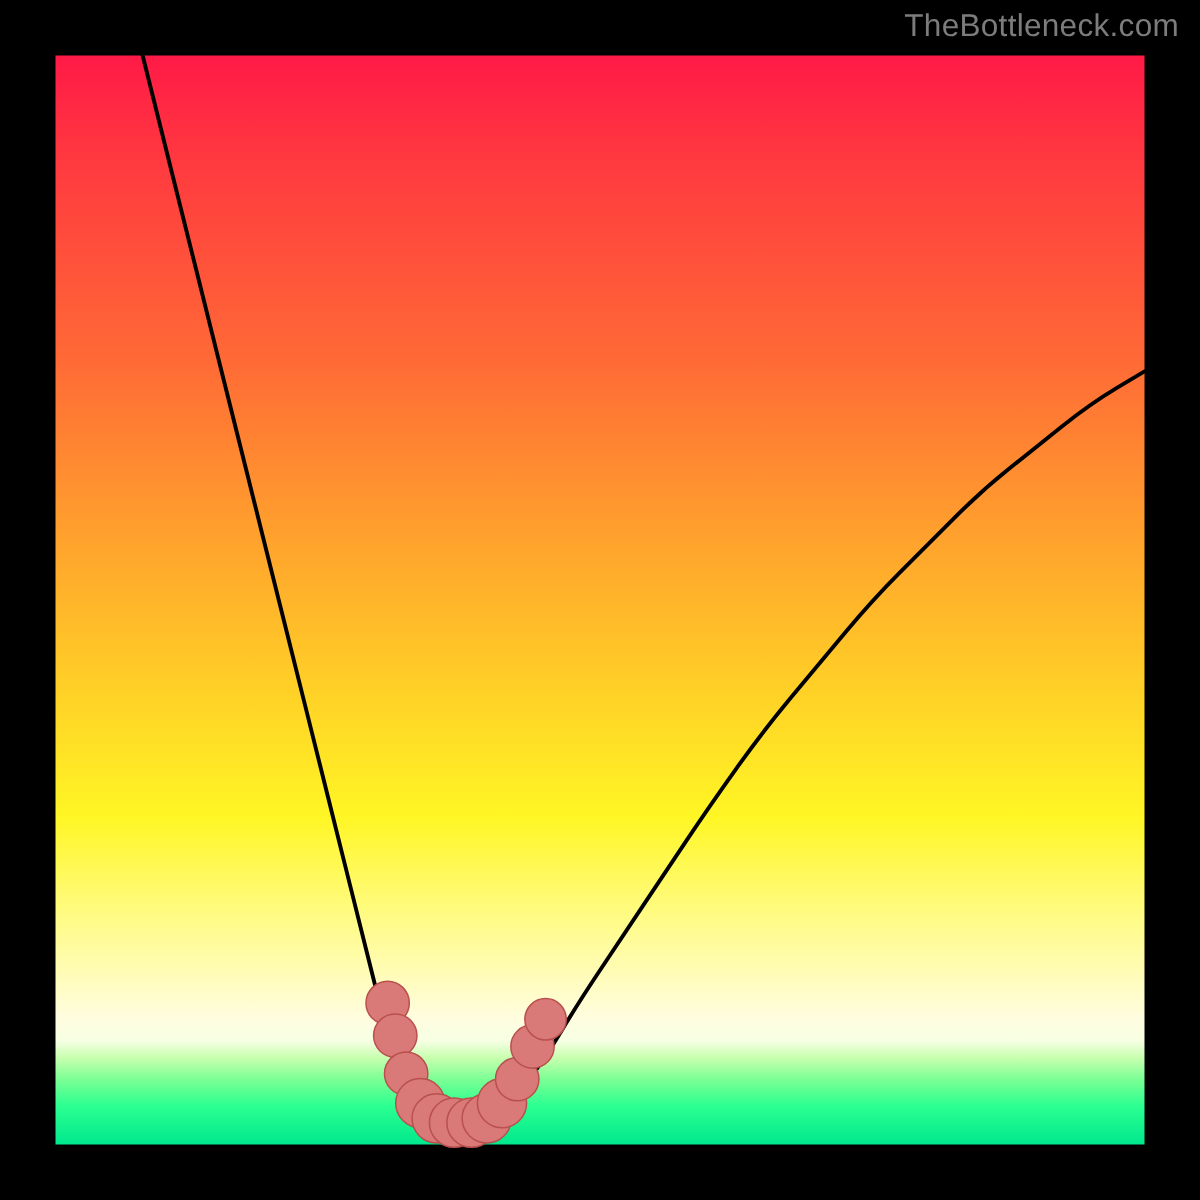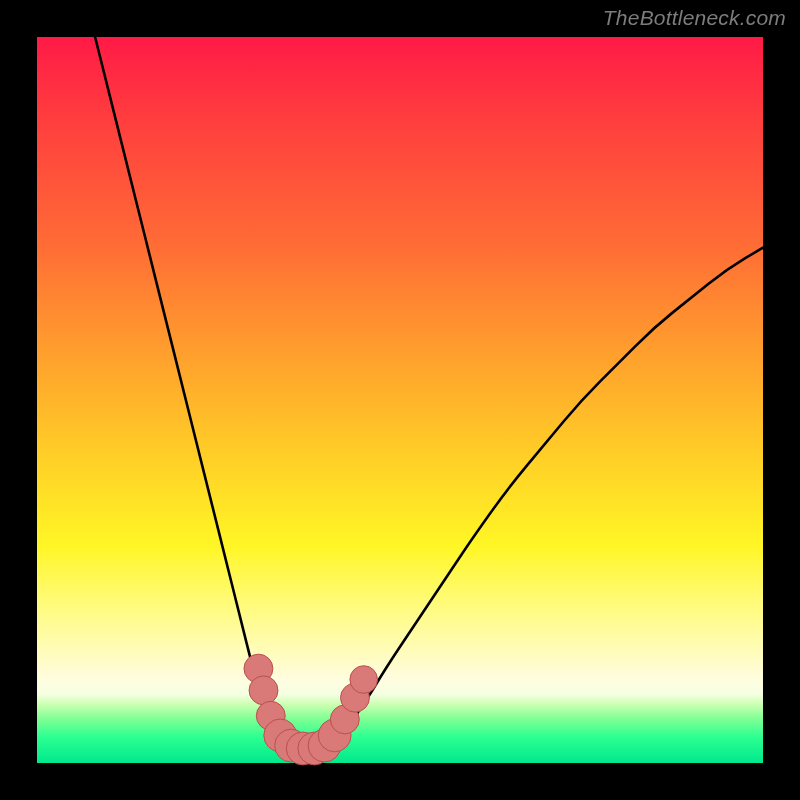--- a/index.html
+++ b/index.html
@@ -11,21 +11,20 @@
     background: #000;
     font-family: Arial, Helvetica, sans-serif;
   }
   .frame {
     position: absolute;
     left: 0;
     top: 0;
     width: 800px;
     height: 596px;
     background: #000;
-    font-style: italic;
   }
   .plot {
     position: absolute;
     left: 37px;
     top: 37px;
     width: 726px;
     height: 726px;
     
     background: linear-gradient(
       to bottom,

